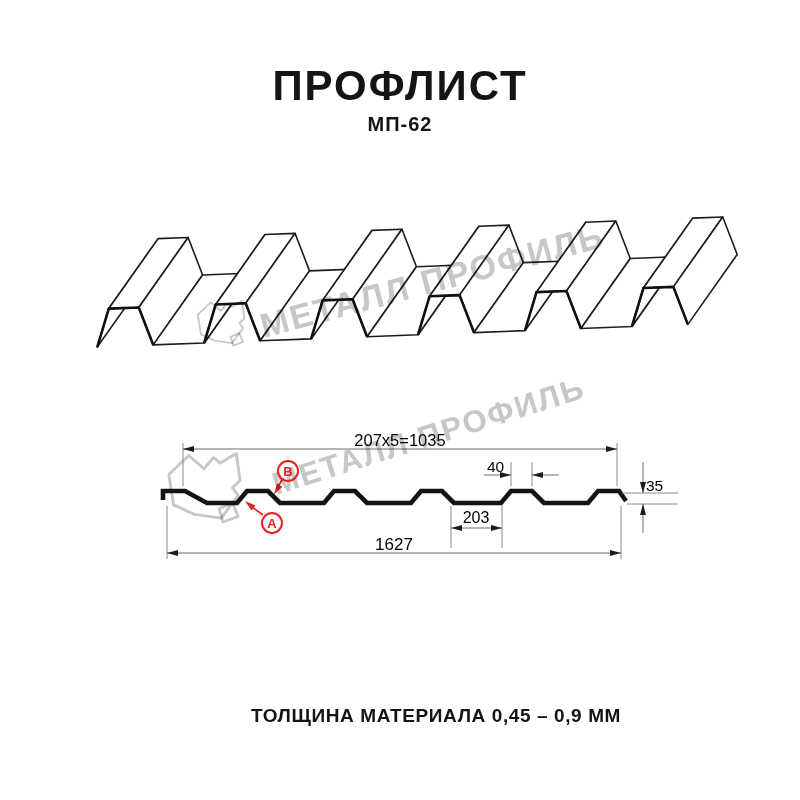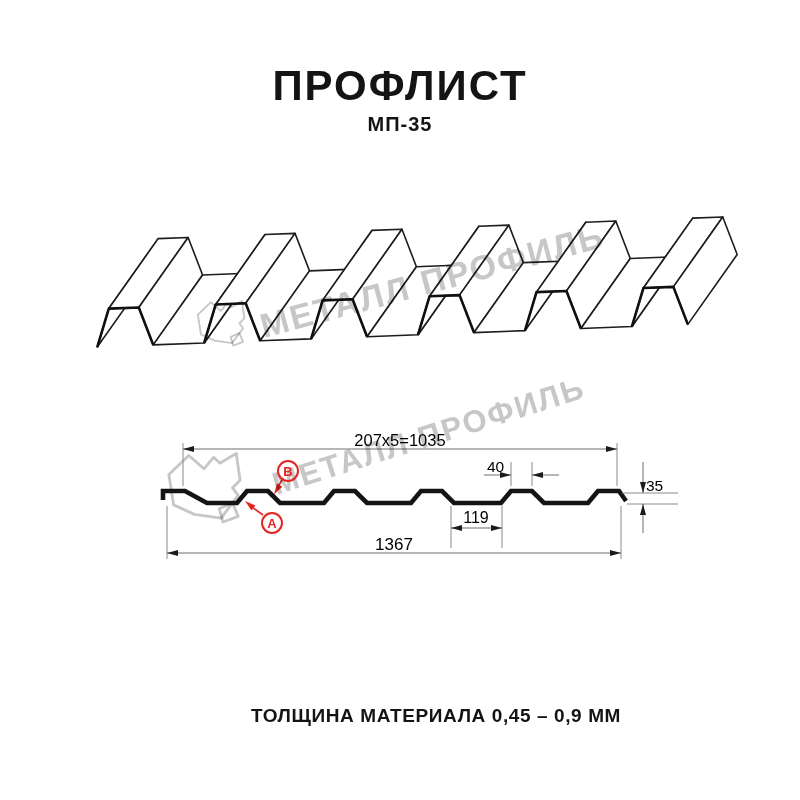--- a/index.html
+++ b/index.html
@@ -28,21 +28,21 @@
   .marker-circle{position:absolute;width:22px;height:22px;border:2px solid var(--accent_red,#e52420);
            border-radius:50%;box-sizing:border-box;display:flex;align-items:center;justify-content:center;
            font-size:13px;font-weight:700;color:var(--accent_red,#e52420);background:transparent;}
 </style>
 </head>
 <body>
 
 <div class="page">
 
   <div class="title">ПРОФЛИСТ</div>
-  <div class="subtitle">МП-35</div>
+  <div class="subtitle">МП-62</div>
 
   <svg class="art" width="800" height="800" viewBox="0 0 800 800">
 
     <g transform="translate(0,-3) rotate(-2.2 410 285)">
 
       <polygon class="f3" points="95,338 108,300 160,232 147,270"></polygon>
       <polygon class="f3" points="108,300 138,300 190,232 160,232"></polygon>
       <polygon class="f3" points="138,300 151,338 203,270 190,232"></polygon>
       <polygon class="f3" points="151,338 202,338 254,270 203,270"></polygon>
 
@@ -135,21 +135,21 @@
       <polygon class="red-fill" points="245,501 255.5,505.4 251.5,510.4"></polygon>
     </g>
   </svg>
 
   <div class="wm-text" style="left:256px;top:308px;font-size:34px;transform:rotate(-15deg);">МЕТАЛЛ ПРОФИЛЬ</div>
   <div class="wm-text" style="left:268px;top:468px;font-size:31px;transform:rotate(-17.5deg);">МЕТАЛЛ ПРОФИЛЬ</div>
 
   <div class="dim-label center" style="left:320px;top:431px;width:160px;font-size:16.5px;">207x5=1035</div>
   <div class="dim-label" style="left:487px;top:458px;font-size:15.5px;">40</div>
   <div class="dim-label" style="left:646px;top:477px;font-size:15.5px;text-align:center;">35</div>
-  <div class="dim-label center" style="left:446px;top:509px;width:60px;">119</div>
-  <div class="dim-label center" style="left:354px;top:535px;width:80px;font-size:17px;">1367</div>
+  <div class="dim-label center" style="left:446px;top:509px;width:60px;">203</div>
+  <div class="dim-label center" style="left:354px;top:535px;width:80px;font-size:17px;">1627</div>
 
   <div class="marker-circle" style="left:277px;top:460px;">В</div>
   <div class="marker-circle" style="left:261px;top:512px;">А</div>
 
   <div class="footer-note">ТОЛЩИНА МАТЕРИАЛА 0,45 – 0,9 ММ</div>
 
 </div>
 
 </body></html>

